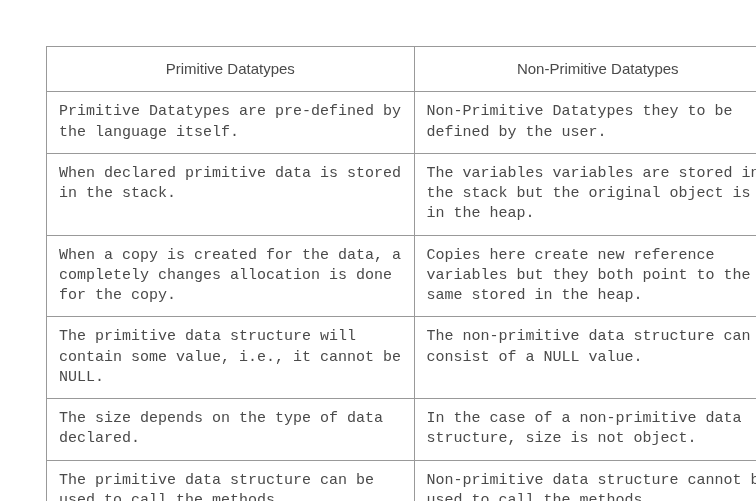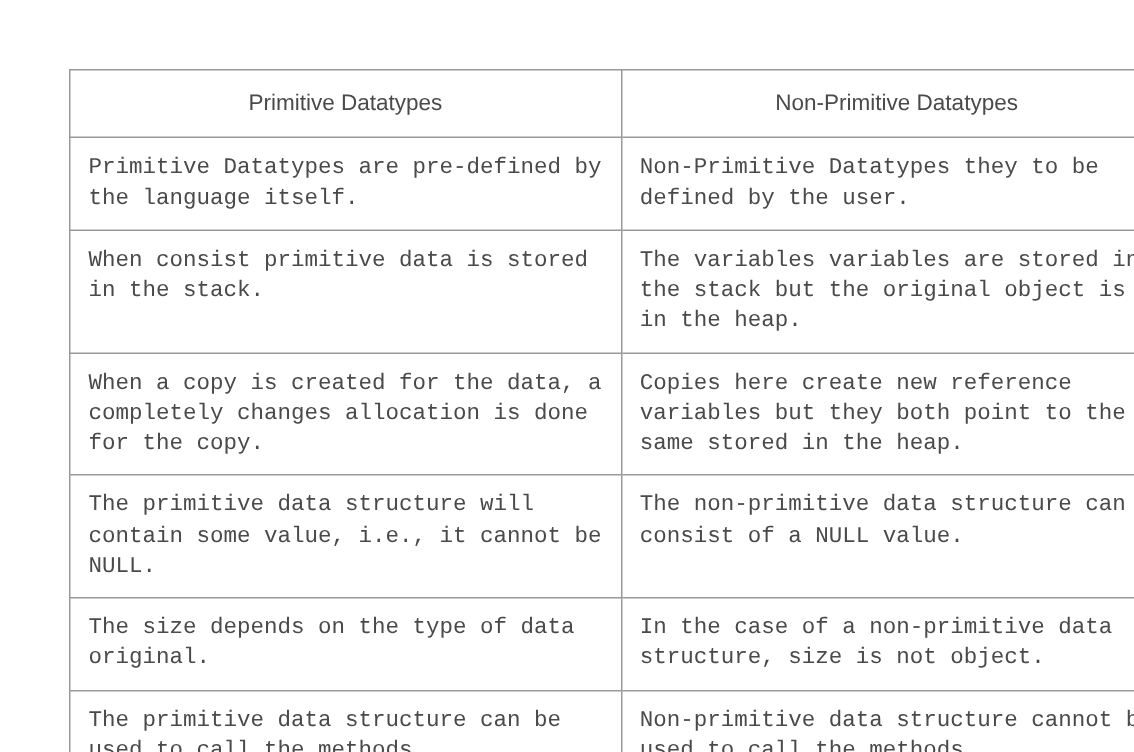--- a/index.html
+++ b/index.html
@@ -46,33 +46,33 @@
       <th>Primitive Datatypes</th>
       <th>Non-Primitive Datatypes</th>
     </tr>
   </thead>
   <tbody>
     <tr>
       <td>Primitive Datatypes are pre-defined by the language itself.</td>
       <td>Non-Primitive Datatypes they to be defined by the user.</td>
     </tr>
     <tr>
-      <td>When consist primitive data is stored in the stack.</td>
+      <td>When declared primitive data is stored in the stack.</td>
       <td>The variables variables are stored in the stack but the original object is in the heap.</td>
     </tr>
     <tr>
       <td>When a copy is created for the data, a completely changes allocation is done for the copy.</td>
       <td>Copies here create new reference variables but they both point to the same stored in the heap.</td>
     </tr>
     <tr>
       <td>The primitive data structure will contain some value, i.e., it cannot be NULL.</td>
       <td>The non-primitive data structure can consist of a NULL value.</td>
     </tr>
     <tr>
-      <td>The size depends on the type of data original.</td>
+      <td>The size depends on the type of data declared.</td>
       <td>In the case of a non-primitive data structure, size is not object.</td>
     </tr>
     <tr>
       <td>The primitive data structure can be used to call the methods.</td>
       <td>Non-primitive data structure cannot be used to call the methods.</td>
     </tr>
   </tbody>
 </table>
 
 </body></html>

